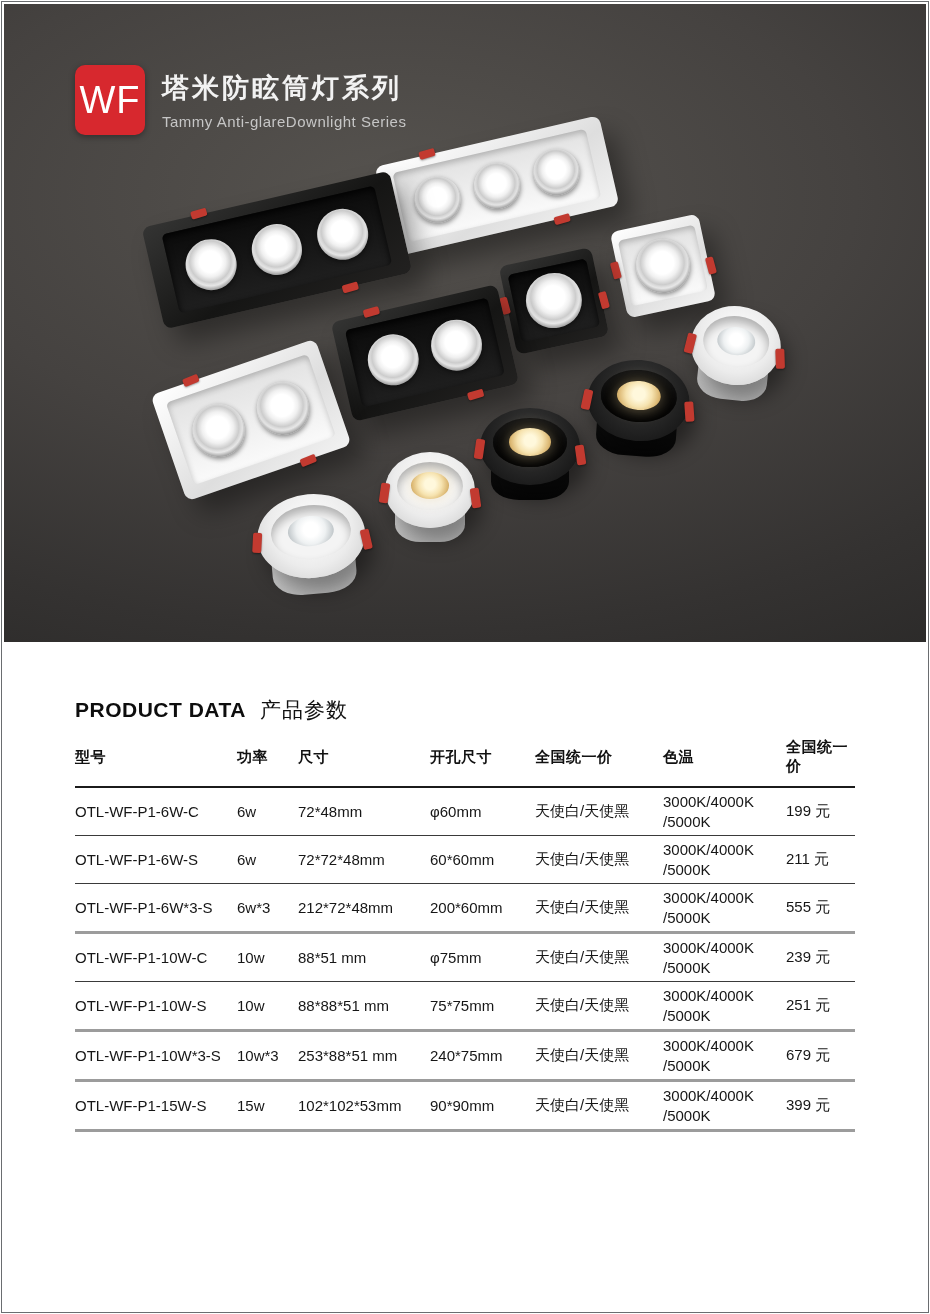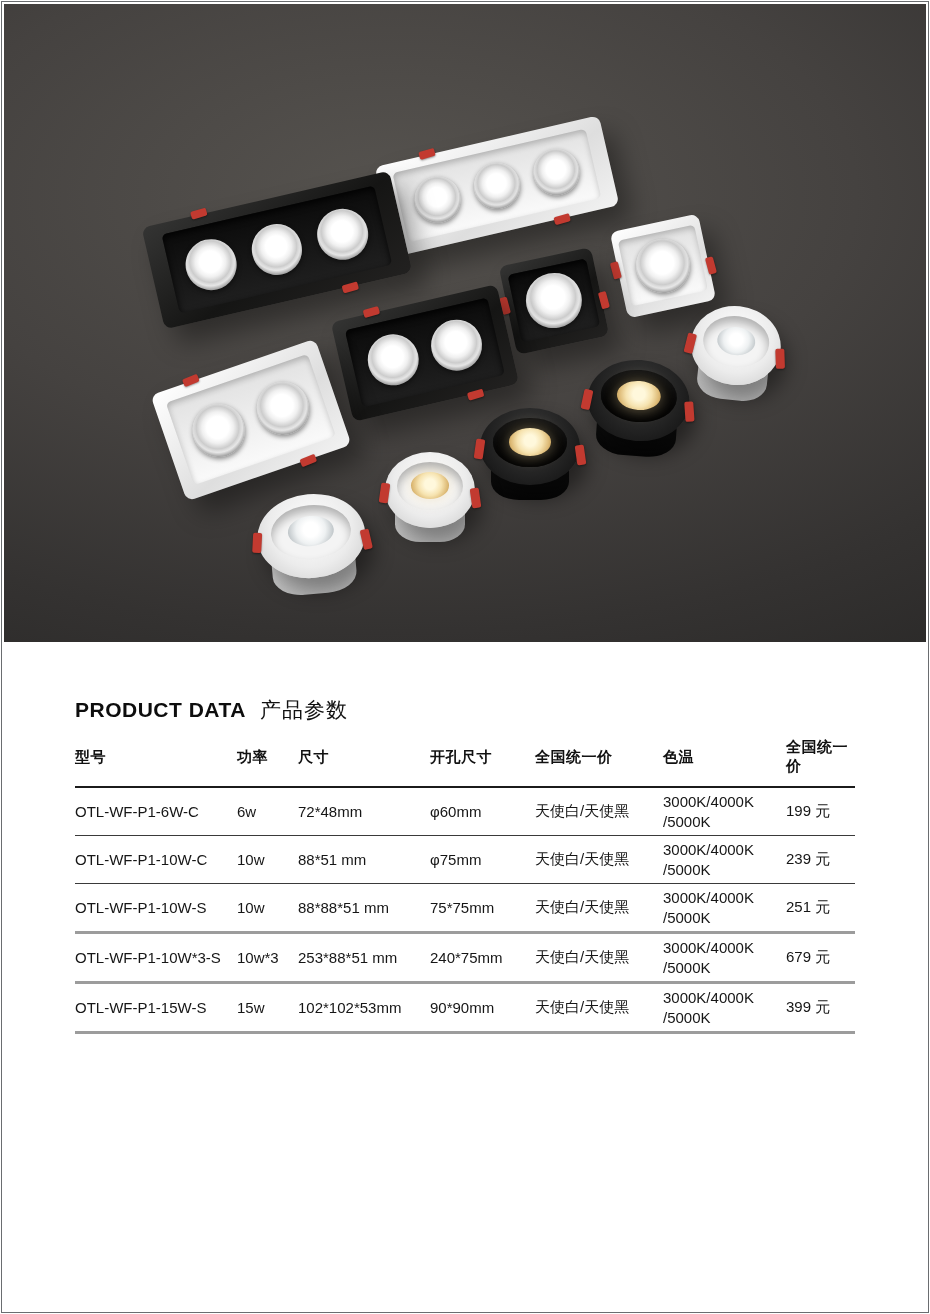--- a/index.html
+++ b/index.html
@@ -74,20 +74,29 @@
   .spec tbody tr{border-bottom:1px solid #3a3a3a;}
   .spec tbody tr.group-end{border-bottom:3px solid #9c9c9c;}
   .spec td.cct{white-space:pre-line;line-height:1.3;}
 </style>
 </head>
 <body>
 
 <div class="page-border"></div>
 
 <div class="hero">
+  <div class="brand">
+    <div class="brand-logo">
+      <span>WF</span>
+    </div>
+    <div class="brand-text">
+      <div class="brand-title">塔米防眩筒灯系列</div>
+      <div class="brand-sub">Tammy Anti-glareDownlight Series</div>
+    </div>
+  </div>
   <div class="collage">
       <div class="product bar white" style="left: 378px; top: 136px; width: 230px; height: 92px; transform: rotate(-13deg);">
         <div class="recess">
           <div class="head" style="width:46px;height:46px;"></div>
           <div class="head" style="width:46px;height:46px;"></div>
           <div class="head" style="width:46px;height:46px;"></div>
         </div>
         <i class="clip t"></i>
         <i class="clip b"></i>
       </div>
@@ -215,20 +224,40 @@
           <td>OTL-WF-P1-6W-C</td>
           <td>6w</td>
           <td>72*48mm</td>
           <td>φ60mm</td>
           <td>天使白/天使黑</td>
           <td class="cct">3000K/4000K
 /5000K</td>
           <td>199 元</td>
         </tr>
         <tr>
+          <td>OTL-WF-P1-6W-S</td>
+          <td>6w</td>
+          <td>72*72*48mm</td>
+          <td>60*60mm</td>
+          <td>天使白/天使黑</td>
+          <td class="cct">3000K/4000K
+/5000K</td>
+          <td>211 元</td>
+        </tr>
+        <tr class="group-end">
+          <td>OTL-WF-P1-6W*3-S</td>
+          <td>6w*3</td>
+          <td>212*72*48mm</td>
+          <td>200*60mm</td>
+          <td>天使白/天使黑</td>
+          <td class="cct">3000K/4000K
+/5000K</td>
+          <td>555 元</td>
+        </tr>
+        <tr>
           <td>OTL-WF-P1-10W-C</td>
           <td>10w</td>
           <td>88*51 mm</td>
           <td>φ75mm</td>
           <td>天使白/天使黑</td>
           <td class="cct">3000K/4000K
 /5000K</td>
           <td>239 元</td>
         </tr>
         <tr class="group-end">

